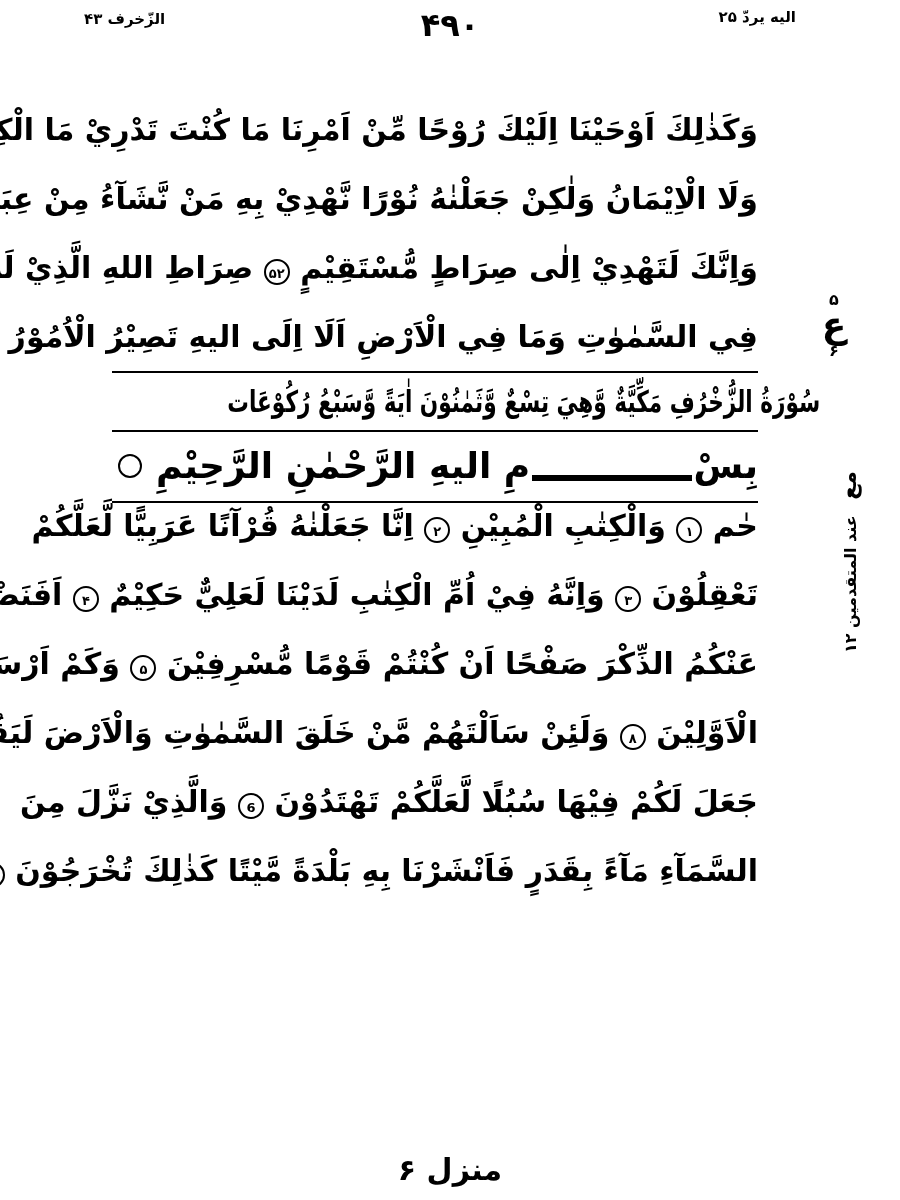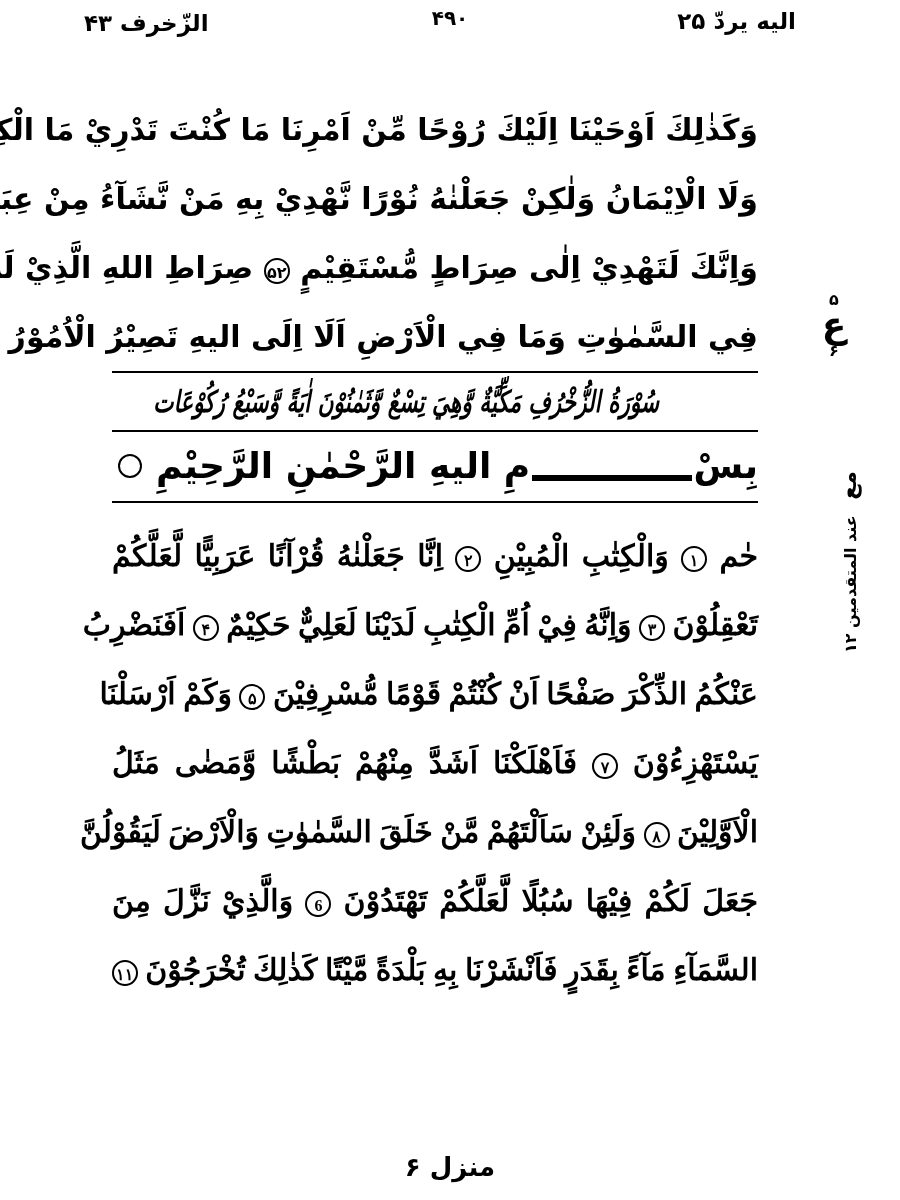--- a/index.html
+++ b/index.html
@@ -3,46 +3,46 @@
 <meta charset="utf-8">
 <style>
   html,body{margin:0;padding:0;}
   body{
     width:900px;height:1200px;background:#ffffff;color:#000;
     font-family:"DejaVu Sans",sans-serif;position:relative;overflow:hidden;
   }
   .abs{position:absolute;}
 
   
-  .hdr{font-weight:bold;font-size:23px;direction:rtl;white-space:nowrap;}
+  .hdr{font-weight:bold;font-size:15px;direction:rtl;white-space:nowrap;}
   #hdr-left{left:84px;top:10px;}
-  #hdr-center{left:0;right:0;top:6px;text-align:center;font-size:20px;}
+  #hdr-center{left:0;right:0;top:6px;text-align:center;font-size:32px;}
   #hdr-right{right:104px;top:8px;}
 
   
   .tblock{left:112px;width:646px;direction:rtl;}
   #block1{top:95px;}
-  #block2{top:521px;font-family:Liberation Serif, serif;}
+  #block2{top:491px;}
   .qline{
     font-weight:bold;font-size:30px;height:69px;line-height:69px;
     text-align:justify;text-align-last:justify;white-space:nowrap;
   }
   .qline span{vertical-align:baseline;}
   .vc{
     display:inline-block;min-width:26px;height:26px;line-height:26px;
     border:2.5px solid #000;border-radius:50%;text-align:center;
-    font-size:16px;font-weight:bold;vertical-align:-1px;box-sizing:border-box;
+    font-size:13px;font-weight:bold;vertical-align:-1px;box-sizing:border-box;
     padding:0 1px;text-align-last:center;
   }
 
   
   #banner{
     left:112px;width:646px;top:371px;height:57px;
     border-top:2px solid #000;border-bottom:2px solid #000;
-    display:flex;align-items:center;justify-content:flex-start;font-style:italic;
+    display:flex;align-items:center;justify-content:flex-end;
   }
   #banner .banner-text{
     font-weight:bold;font-size:30px;white-space:nowrap;
     transform:scaleX(0.72);transform-origin:center;
   }
 
   
   #bsm{
     left:112px;width:646px;top:430px;height:71px;
     border-bottom:2px solid #000;
@@ -62,21 +62,21 @@
 
   
   #mnote{
     left:848px;top:562px;transform:translate(-50%,-50%) rotate(-90deg);
     white-space:nowrap;direction:rtl;font-weight:bold;text-align:center;
   }
   #mnote .note-head{font-size:22px;margin-left:10px;}
   #mnote .note-body{font-size:16px;}
 
   
-  #footer{left:0;right:0;top:1152px;text-align:center;font-weight:bold;font-size:26px;}
+  #footer{left:0;right:0;top:1152px;text-align:center;font-weight:bold;font-size:30px;}
 </style>
 </head>
 <body>
 
 <div>
 
   <div class="abs hdr" id="hdr-right">اليه يردّ ۲۵</div>
   <div class="abs hdr" id="hdr-center">۴۹۰</div>
   <div class="abs hdr" id="hdr-left">الزّخرف ۴۳</div>
 
@@ -95,21 +95,20 @@
     <span>بِسْ</span>
     <span class="bsm-stretch"></span>
     <span>مِ اليهِ الرَّحْمٰنِ الرَّحِيْمِ</span>
     <span class="bsm-circle"></span>
   </div>
 
   <div class="abs tblock" id="block2">
       <div class="qline"><span>حٰم</span> <span class="vc">۱</span> <span>وَالْكِتٰبِ الْمُبِيْنِ</span> <span class="vc">۲</span> <span>اِنَّا جَعَلْنٰهُ قُرْآنًا عَرَبِيًّا لَّعَلَّكُمْ</span></div>
       <div class="qline"><span>تَعْقِلُوْنَ</span> <span class="vc">۳</span> <span>وَاِنَّهُ فِيْ اُمِّ الْكِتٰبِ لَدَيْنَا لَعَلِيٌّ حَكِيْمٌ</span> <span class="vc">۴</span> <span>اَفَنَضْرِبُ</span></div>
       <div class="qline"><span>عَنْكُمُ الذِّكْرَ صَفْحًا اَنْ كُنْتُمْ قَوْمًا مُّسْرِفِيْنَ</span> <span class="vc">۵</span> <span>وَكَمْ اَرْسَلْنَا</span></div>
-      <div class="qline"><span>يَسْتَهْزِءُوْنَ</span> <span class="vc">۷</span> <span>فَاَهْلَكْنَا اَشَدَّ مِنْهُمْ بَطْشًا وَّمَضٰى مَثَلُ</span></div>
       <div class="qline"><span>الْاَوَّلِيْنَ</span> <span class="vc">۸</span> <span>وَلَئِنْ سَاَلْتَهُمْ مَّنْ خَلَقَ السَّمٰوٰتِ وَالْاَرْضَ لَيَقُوْلُنَّ</span></div>
       <div class="qline"><span>جَعَلَ لَكُمْ فِيْهَا سُبُلًا لَّعَلَّكُمْ تَهْتَدُوْنَ</span> <span class="vc">6</span> <span>وَالَّذِيْ نَزَّلَ مِنَ</span></div>
       <div class="qline"><span>السَّمَآءِ مَآءً بِقَدَرٍ فَاَنْشَرْنَا بِهِ بَلْدَةً مَّيْتًا كَذٰلِكَ تُخْرَجُوْنَ</span> <span class="vc">۱۱</span></div>
     </div>
 
   <div class="abs" id="ruku">
     <span class="ruku-n">۵</span>
     <span class="ruku-ain">ع</span>
     <span class="ruku-n">۶</span>
   </div>

